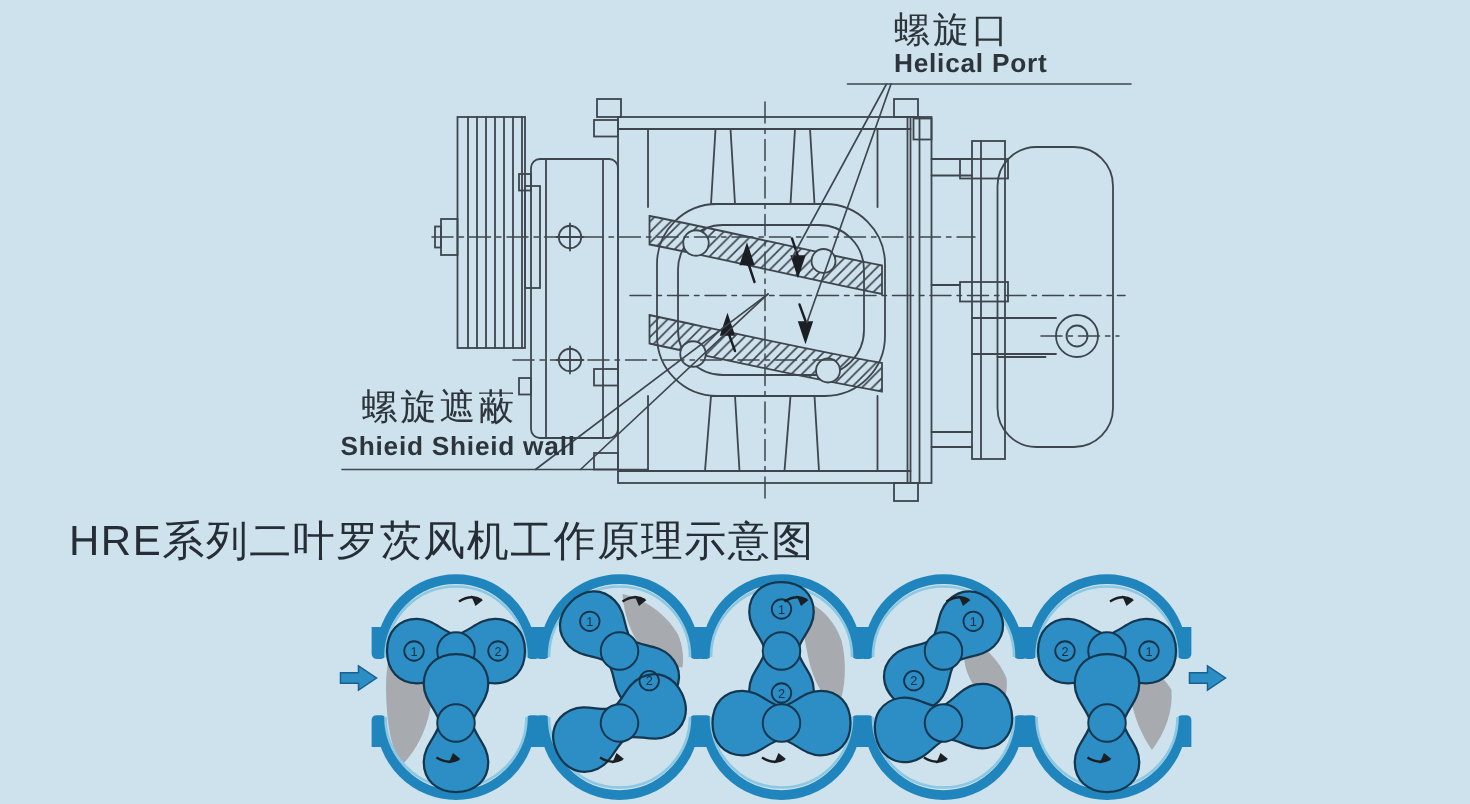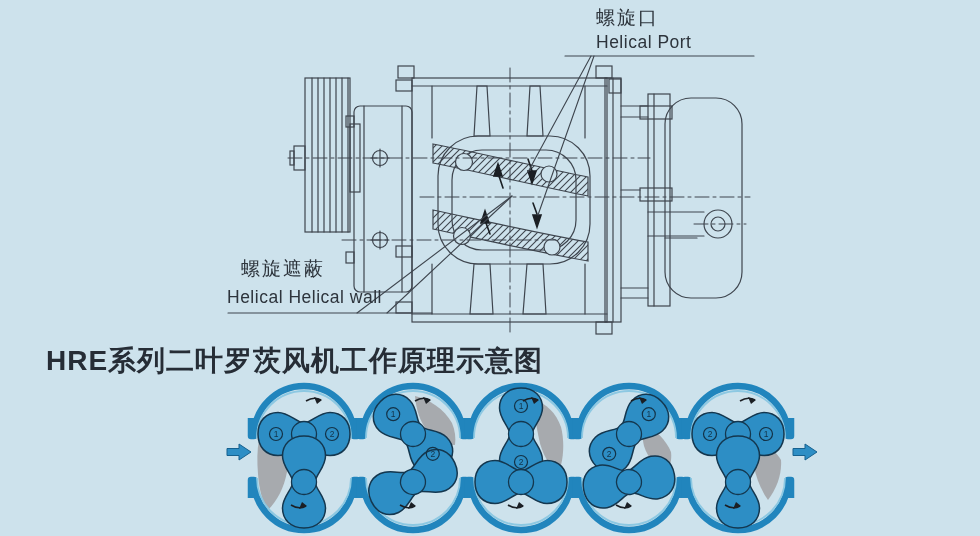--- a/index.html
+++ b/index.html
@@ -9,28 +9,29 @@
     background:#cde2ec;
     overflow:hidden;
     font-family:"Liberation Sans", sans-serif;
   }
   svg{position:absolute;left:0;top:0;}
   .lbl{
     position:absolute;
     color:#2d343c;
     line-height:1.05;
     white-space:nowrap;
+    font-weight:bold;
   }
-  .lbl-zh{font-size:19px;letter-spacing:2px;font-weight:500;}
+  .lbl-zh{font-size:24px;letter-spacing:2px;font-weight:500;}
   .lbl-en{font-size:17.5px;letter-spacing:0.5px;}
   #title{
     position:absolute;
     left:46px;top:342px;
     font-size:28px;
-    font-weight:700;
+    font-weight:400;
     letter-spacing:1px;
     color:#262d36;
     white-space:nowrap;
   }
 </style>
 </head>
 <body>
 
 <div id="page">
 
@@ -301,16 +302,16 @@
     </g>
     <g>
       <path d="M793,448.5 h12 v-4.5 l12,8 l-12,8 v-4.5 h-12 z" stroke="#16618f" stroke-width="1" fill="#2d8ec5"></path>
     </g>
   </svg>
 
   <div class="lbl lbl-zh" style="left:596px;top:8px;">螺旋口</div>
   <div class="lbl lbl-en" style="left:596px;top:33px;">Helical Port</div>
 
   <div class="lbl lbl-zh" style="left:241px;top:259px;">螺旋遮蔽</div>
-  <div class="lbl lbl-en" style="left:227px;top:288px;">Helical Helical wall</div>
+  <div class="lbl lbl-en" style="left:227px;top:288px;">Shieid Shieid wall</div>
 
   <div id="title">HRE系列二叶罗茨风机工作原理示意图</div>
 </div>
 
 </body></html>

